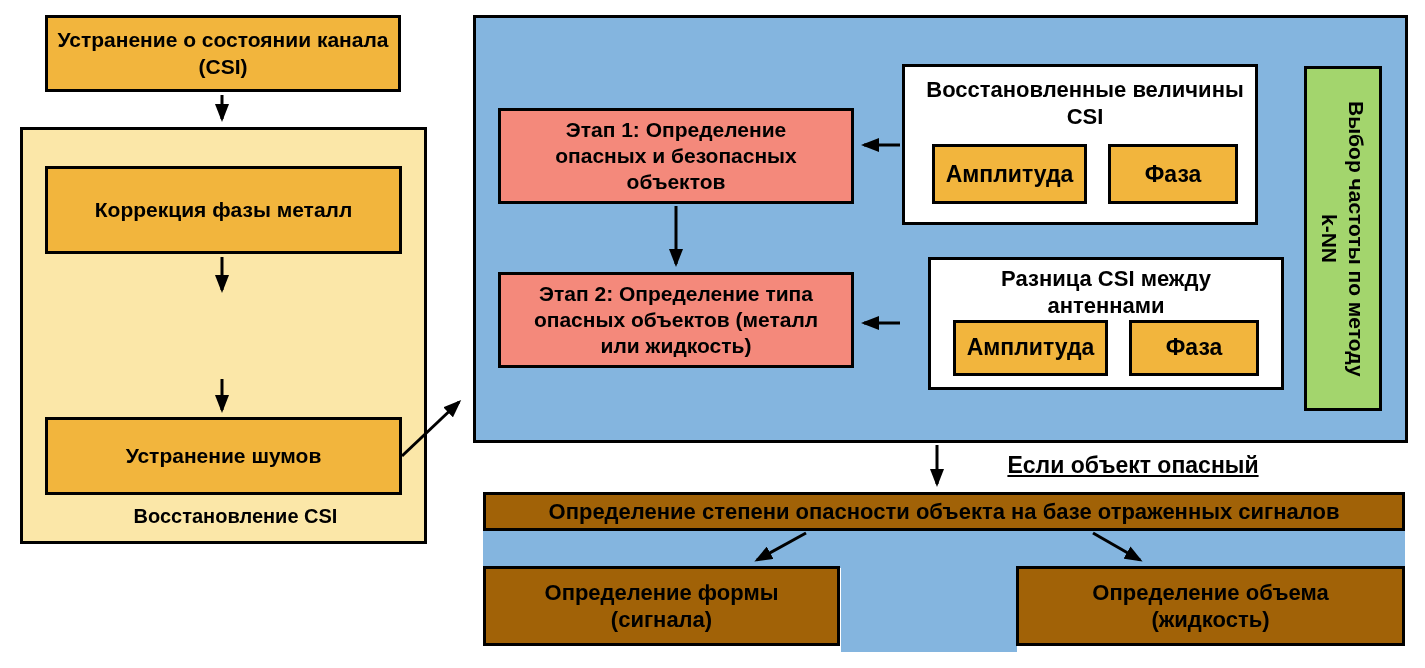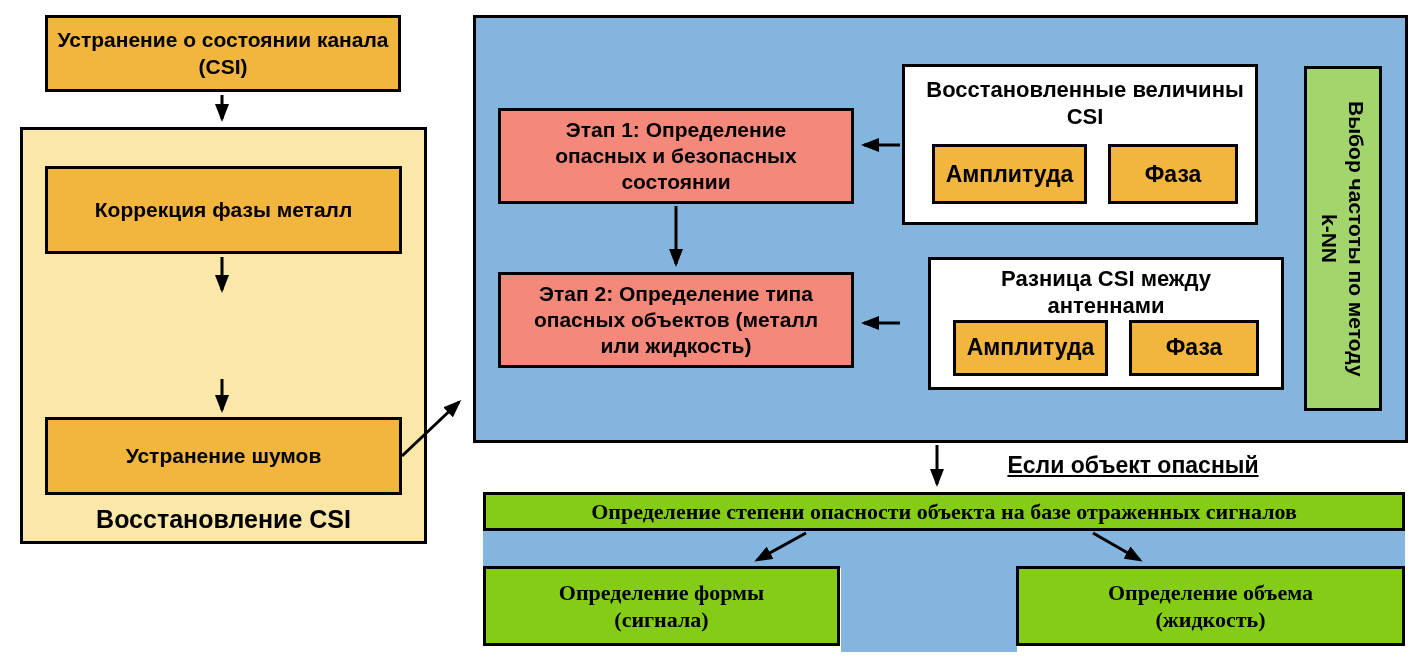--- a/index.html
+++ b/index.html
@@ -22,21 +22,21 @@
     box-sizing: border-box;
     display: flex;
     align-items: center;
     justify-content: center;
     text-align: center;
     font-weight: 700;
     line-height: 1.25;
   }
   .orange { background: #F2B53D; }
   .salmon { background: #F4897B; }
-  .whitebg { background: #84cc16; font-family: Liberation Serif, serif; }
+  .whitebg { background: #a16207; }
   .container-yellow {
     position: absolute;
     left: 20px; top: 127px;
     width: 407px; height: 417px;
     background: #FBE7A8;
     border: 3px solid #000000;
     box-sizing: border-box;
   }
   .container-blue {
     position: absolute;
@@ -150,26 +150,26 @@
 
   <div class="box orange fs21" style="left:45px; top:166px; width:357px; height:88px;">
     <span>Коррекция фазы металл</span>
   </div>
 
 
   <div class="box orange fs21" style="left:45px; top:417px; width:357px; height:78px;">
     <span>Устранение шумов</span>
   </div>
 
-  <div class="static-label" style="left:20px; top:505px; width:407px; font-size:25px;">Восстановление CSI</div>
+  <div class="static-label" style="left:32px; top:505px; width:407px; font-size:20px;">Восстановление CSI</div>
 
   <div class="container-blue"></div>
 
   <div class="box salmon fs21" style="left:498px; top:108px; width:356px; height:96px;">
-    <span class="maxw270">Этап 1: Определение опасных и безопасных состоянии</span>
+    <span class="maxw270">Этап 1: Определение опасных и безопасных объектов</span>
   </div>
 
   <div class="box salmon fs21" style="left:498px; top:272px; width:356px; height:96px;">
     <span class="maxw310">Этап 2: Определение типа опасных объектов (металл или жидкость)</span>
   </div>
 
   <div class="group-box" style="left:902px; top:64px; width:356px; height:161px;padding-left:10px;">
     <div class="group-title maxw320">Восстановленные величины CSI</div>
     <div class="chips-row">
       <div class="chip chip-amp">Амплитуда</div>

